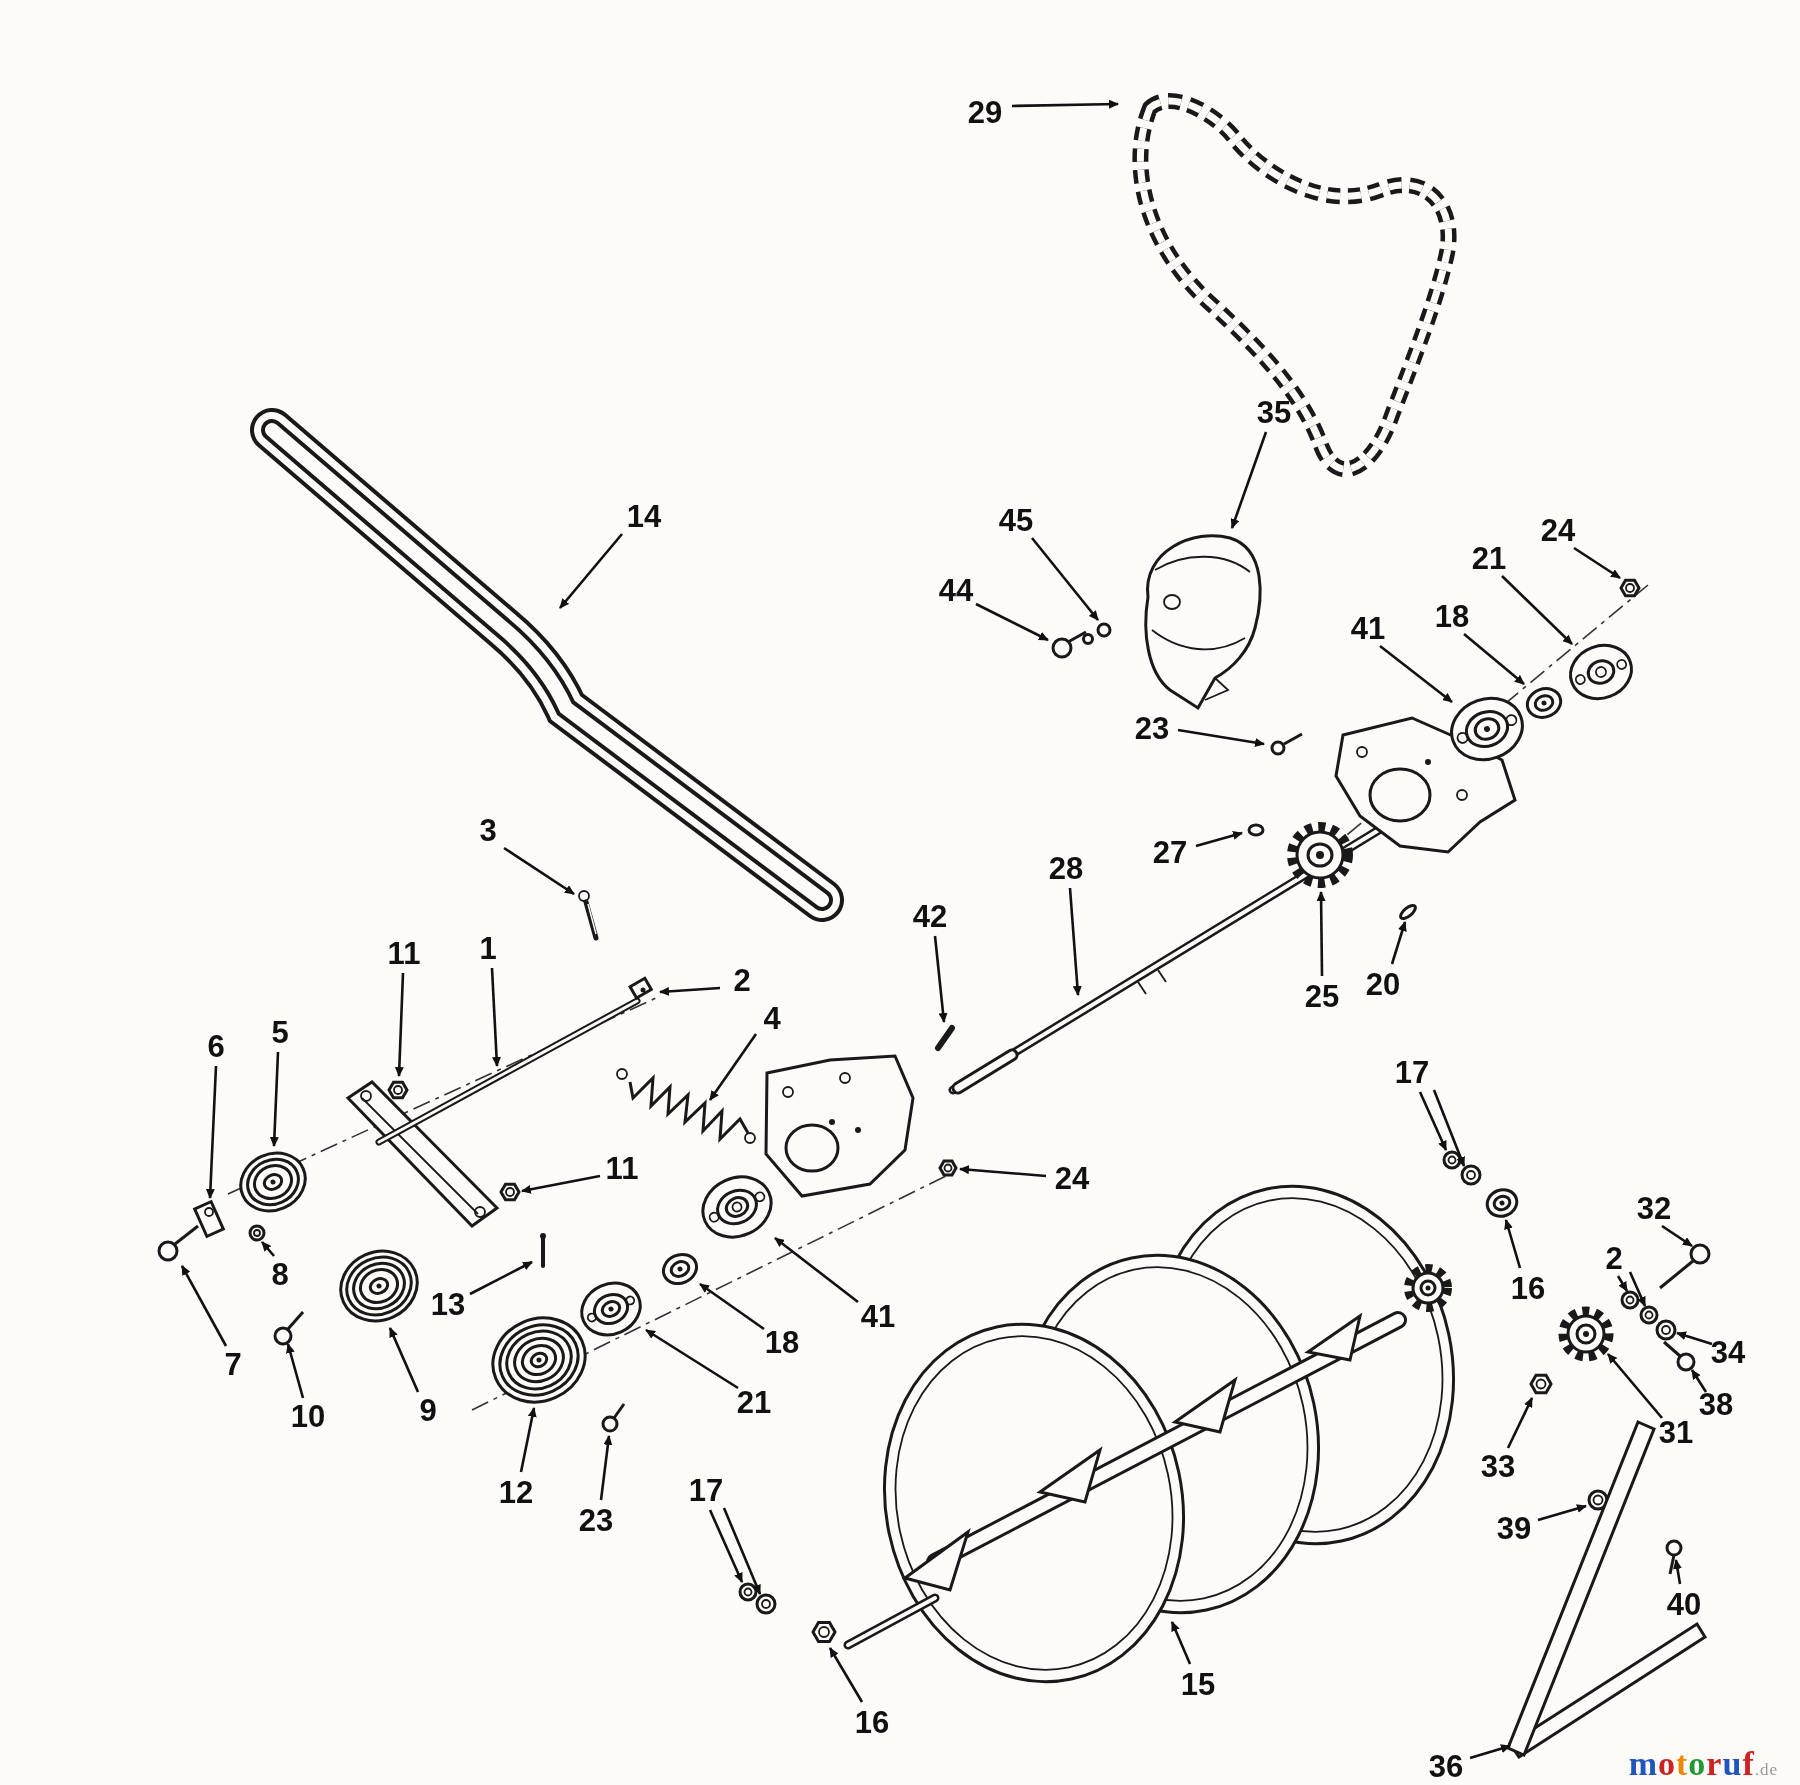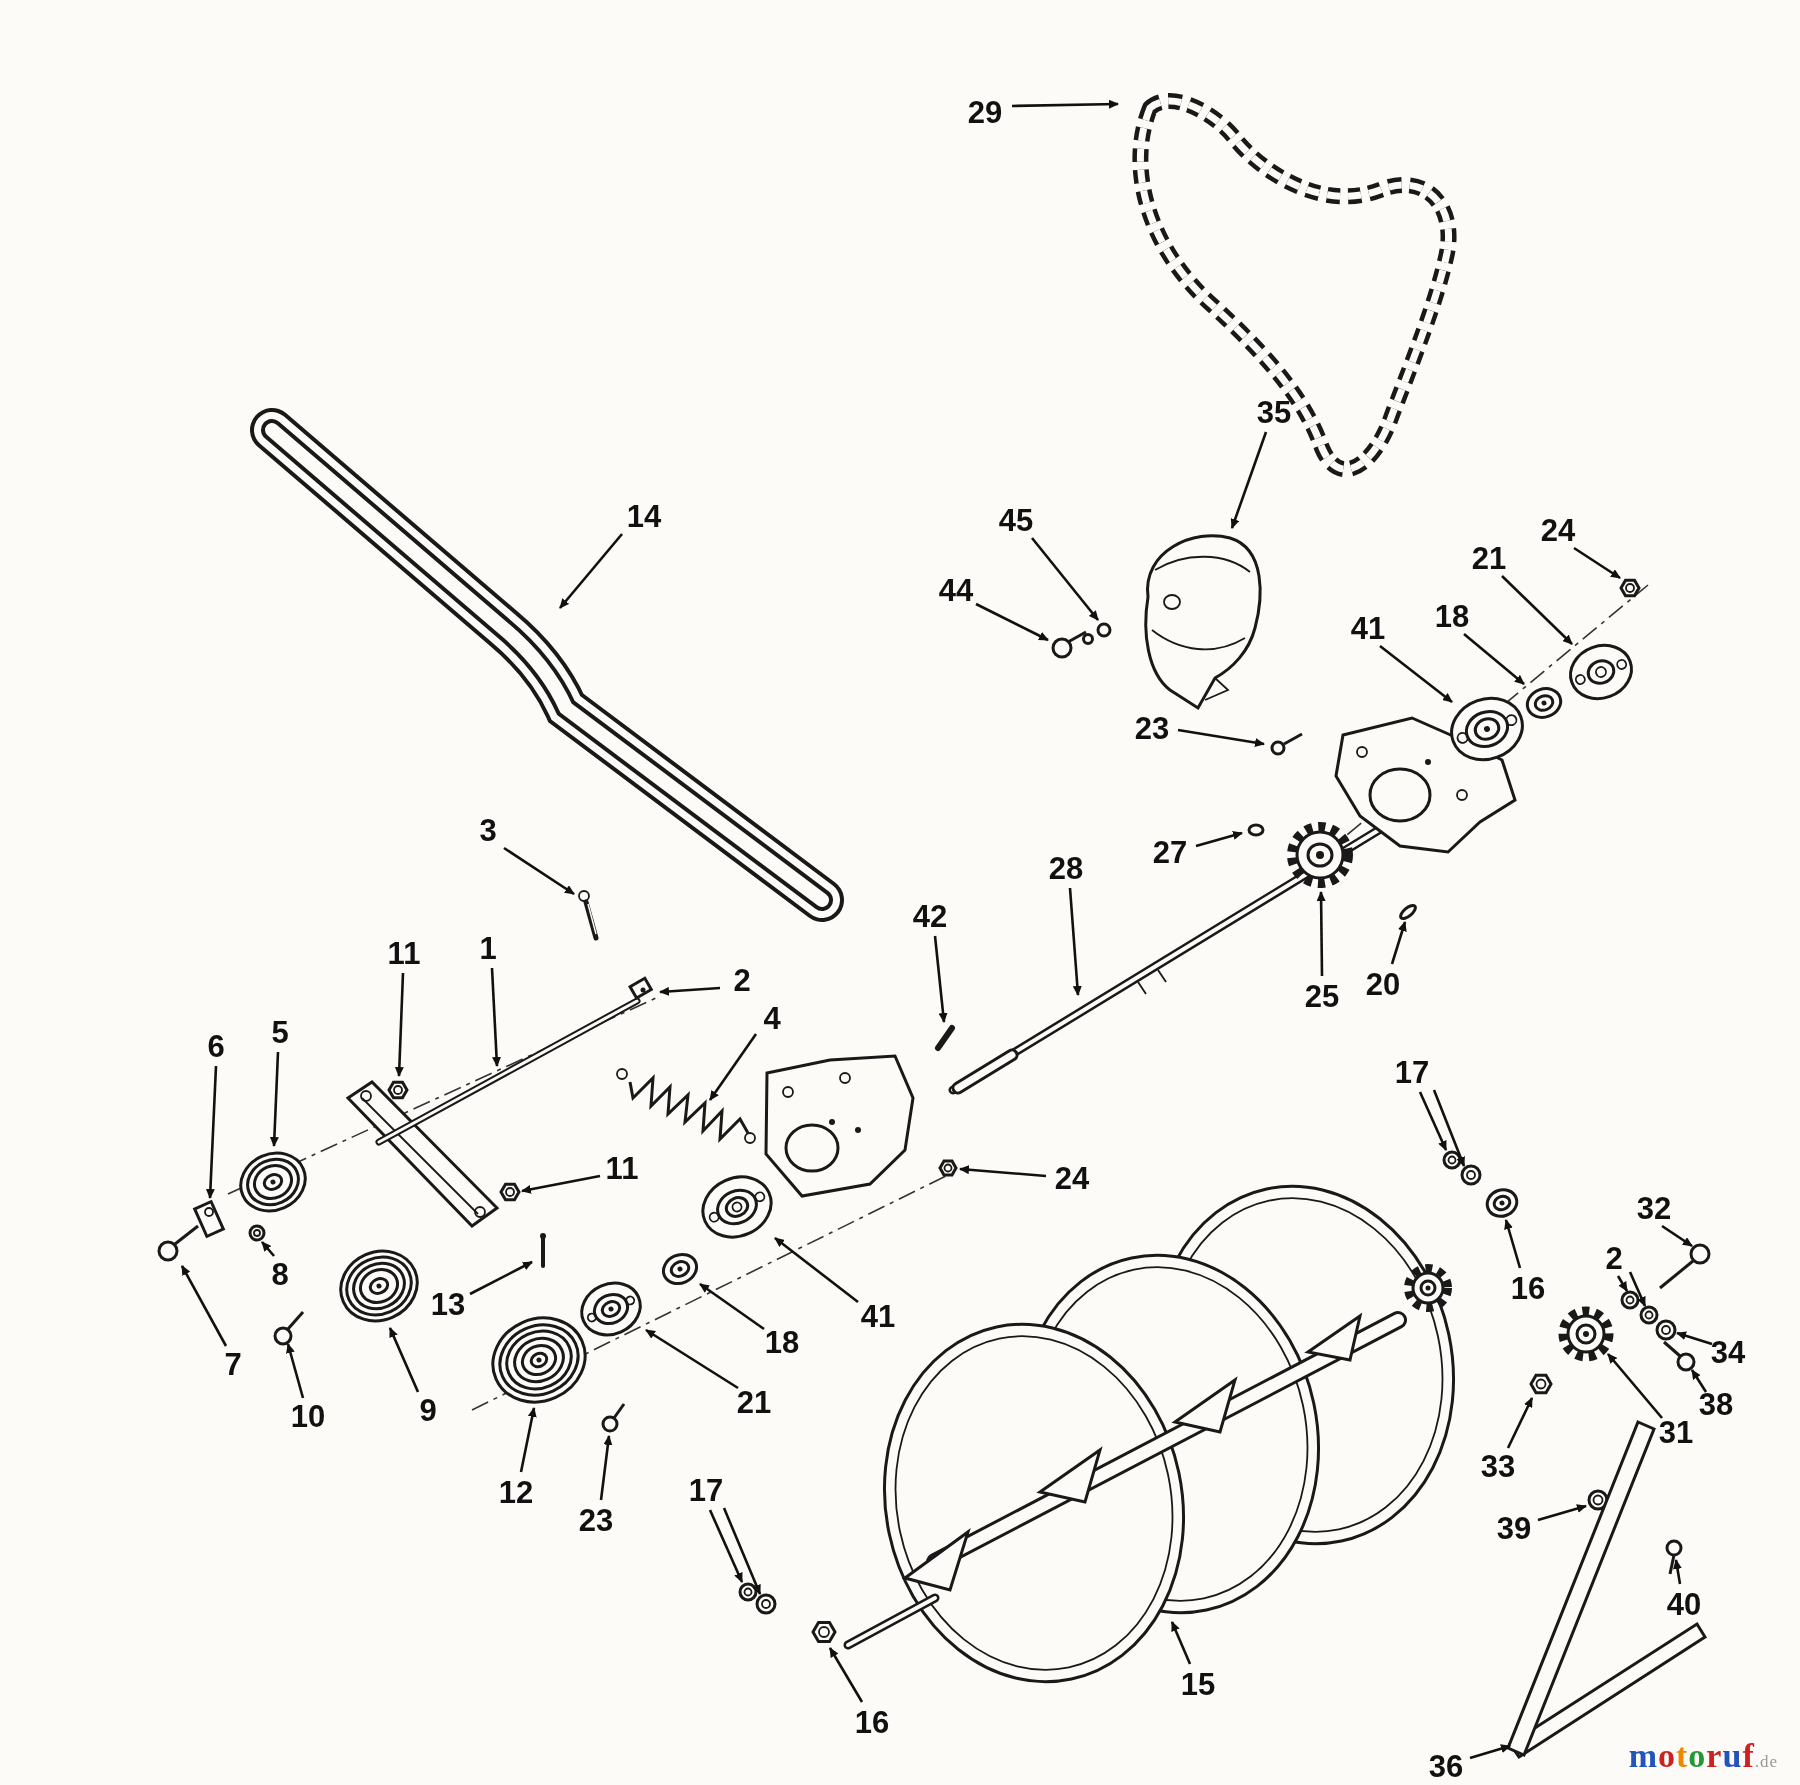--- a/index.html
+++ b/index.html
@@ -8,21 +8,21 @@
   svg{position:absolute;left:0;top:0;}
   
   .ln{fill:none;stroke:#191919;stroke-width:3;}
   .thin{stroke-width:1.8;}
   .fw{fill:#fcfbf8;stroke:#191919;stroke-width:3;}
   .fb{fill:#191919;stroke:none;}
   .teeth{fill:none;stroke:#191919;stroke-dasharray:7 6;}
   .axis{fill:none;stroke:#333;stroke-width:1.6;stroke-dasharray:18 6 4 6;}
   .callout-label{font:700 31px "Liberation Sans",sans-serif;fill:#111;text-anchor:middle;dominant-baseline:central;}
   .callout-arrow{stroke:#111;stroke-width:2.6;}
-  .watermark{position:absolute;right:22px;bottom:10px;font-family:"Liberation Serif",serif;font-weight:700;font-size:34px;letter-spacing:1px;}
+  .watermark{position:absolute;right:22px;bottom:2px;font-family:"Liberation Serif",serif;font-weight:700;font-size:34px;letter-spacing:1px;}
   .watermark .suffix{font-size:17px;font-weight:400;}
 </style>
 </head>
 <body>
 
 <div class="page">
 <svg id="diagram" width="1800" height="1785" viewBox="0 0 1800 1785" xmlns="http://www.w3.org/2000/svg">
   <defs>
     <marker id="arrowhead" markerWidth="10" markerHeight="9" refX="9" refY="4.5" orient="auto" markerUnits="userSpaceOnUse">
       <path d="M0,0 L10,4.5 L0,9 Z" fill="#111"></path>

